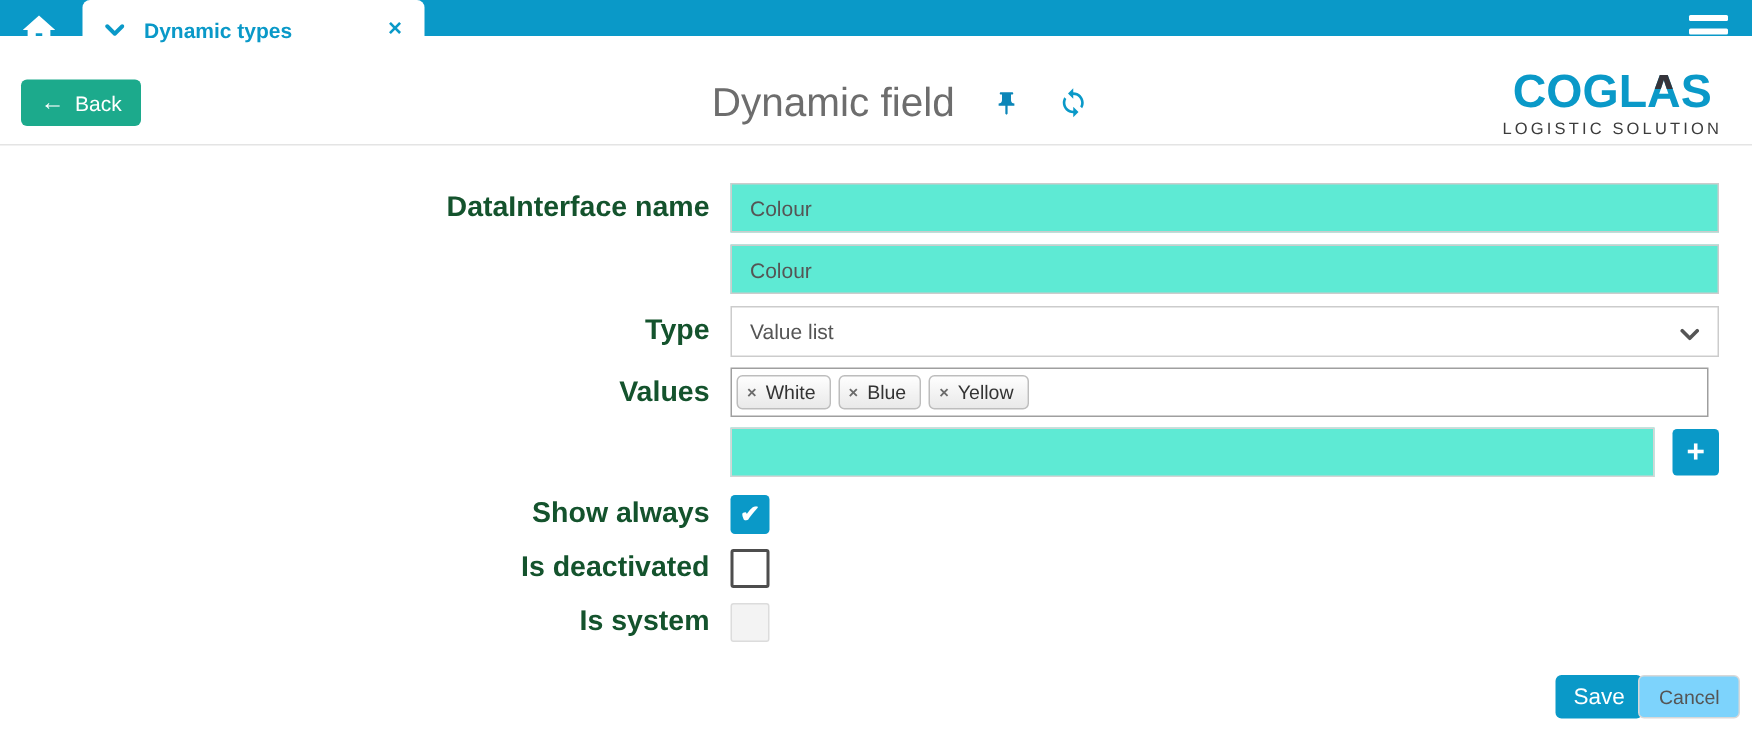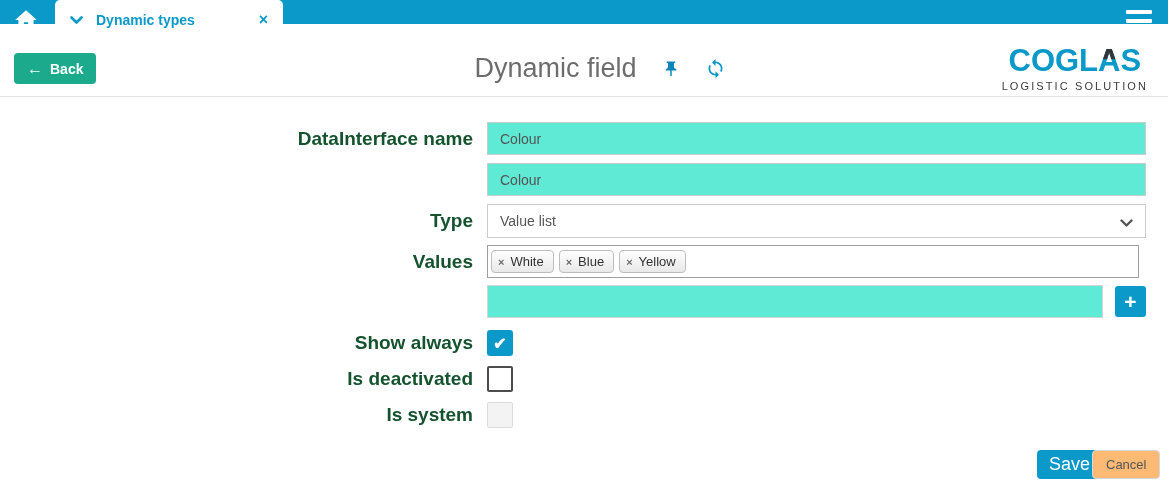--- a/index.html
+++ b/index.html
@@ -13,21 +13,21 @@
   .tab-chevron{display:flex;align-items:center;margin-right:13px;cursor:pointer;}
   .tab-label{color:#0a99c8;font-size:14px;font-weight:600;flex:1;}
   .tab-close{color:#0a99c8;font-size:16px;font-weight:700;cursor:pointer;line-height:1;}
   .menu-btn{position:absolute;right:16px;top:10px;width:26px;height:21px;display:flex;flex-direction:column;justify-content:space-between;cursor:pointer;}
   .menu-bar{height:4px;background:#fff;border-radius:1px;}
 
   
   .header{position:absolute;top:40px;left:0;width:1168px;height:57px;background:#fff;border-bottom:1px solid #e4e4e4;box-sizing:border-box;}
   .back-btn{position:absolute;left:14px;top:13px;height:31px;background:#1caa8c;color:#fff;border:none;border-radius:4px;font-size:14px;font-family:inherit;padding:0 13px;display:flex;align-items:center;cursor:pointer;}
   .back-arrow{font-weight:700;font-size:16px;margin-right:7px;line-height:1;}
-  .back-text{font-weight:700;}
+  .back-text{font-weight:400;}
   .title-wrap{position:absolute;left:16px;top:0;width:100%;height:57px;display:flex;align-items:center;justify-content:center;gap:25px;pointer-events:none;}
   .page-title{font-size:27px;color:#6d6d6d;font-weight:400;}
   .icon-btn{display:flex;align-items:center;justify-content:center;cursor:pointer;pointer-events:auto;}
   .logo{position:absolute;right:20px;top:5px;text-align:center;margin-left:41px;}
   .logo-main{font-size:31px;font-weight:700;color:#0a99c8;line-height:1.05;letter-spacing:0px;}
   .logo-a{position:relative;display:inline-block;color:#0a99c8;}
   .logo-a::before{content:attr(data-ch);position:absolute;left:0;top:0;color:#35343a;clip-path:polygon(0 0,100% 0,100% 44%,0 44%);}
   .logo-sub{font-size:11px;color:#3c3c3c;letter-spacing:2.1px;margin-top:2px;white-space:nowrap;}
 
   
@@ -38,22 +38,22 @@
   .select-chevron{position:absolute;right:12px;top:10px;}
   .values-box{position:absolute;left:487px;top:245px;width:652px;height:33px;border:1px solid #9f9f9f;box-sizing:border-box;background:#fff;display:flex;align-items:center;padding:0 3px;gap:5px;cursor:text;}
   .tag{display:inline-flex;align-items:center;padding:0 9px 0 6px;background:linear-gradient(#fefefe,#e9e9e9);border:1px solid #bdbdbd;border-radius:4px;font-size:13px;color:#333;height:23px;box-sizing:border-box;}
   .tag-x{font-size:11px;color:#6b6b6b;font-weight:700;cursor:pointer;margin-right:6px;}
   .add-btn{position:absolute;left:1115px;top:286px;width:31px;height:31px;background:#0a99c8;border:none;border-radius:3px;color:#fff;font-size:21px;font-weight:700;display:flex;align-items:center;justify-content:center;cursor:pointer;line-height:1;font-family:inherit;}
   .cb{position:absolute;left:487px;width:26px;height:26px;box-sizing:border-box;}
   .cb-checked{background:#0a99c8;border-radius:3px;display:flex;align-items:center;justify-content:center;cursor:pointer;}
   .checkmark::before{content:"\2714";color:#fff;font-size:16px;font-weight:700;}
   .cb-empty{background:#fff;border:2px solid #4d4d4d;border-radius:2px;cursor:pointer;}
   .cb-disabled{background:#f3f3f3;border:1px solid #dcdcdc;border-radius:2px;}
-  .save-btn{position:absolute;left:1037px;top:450px;height:29px;padding:0 12px;background:#0a99c8;color:#fff;border:none;border-radius:4px;font-size:18px;font-family:inherit;cursor:pointer;}
-  .cancel-btn{position:absolute;left:1092px;top:450px;height:29px;padding:0 13px;background:#fdba74;color:#555;border:1px solid #d8d8d8;border-radius:4px;font-size:13px;font-family:inherit;cursor:pointer;}
+  .save-btn{position:absolute;left:1037px;top:450px;height:29px;padding:0 12px;background:#0a99c8;color:#fff;border:none;border-radius:4px;font-size:15px;font-family:inherit;cursor:pointer;}
+  .cancel-btn{position:absolute;left:1092px;top:450px;height:29px;padding:0 13px;background:#7dd3fc;color:#555;border:1px solid #d8d8d8;border-radius:4px;font-size:13px;font-family:inherit;cursor:pointer;}
 </style>
 </head>
 <body>
 
 <div class="page">
 
   <div class="topbar">
     <div class="home-btn">
       <span style="display:flex;">
         <svg width="26" height="26" viewBox="0 0 24 24">

